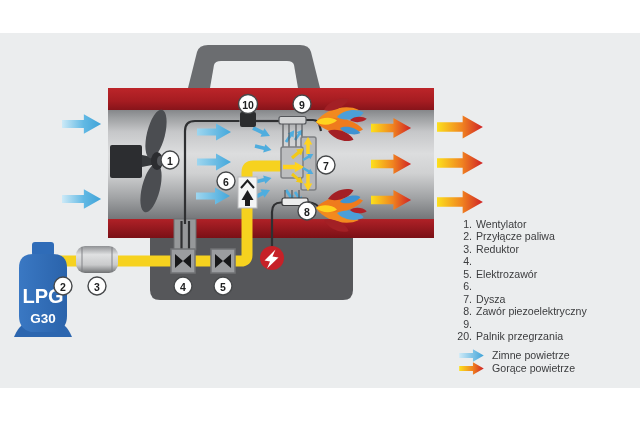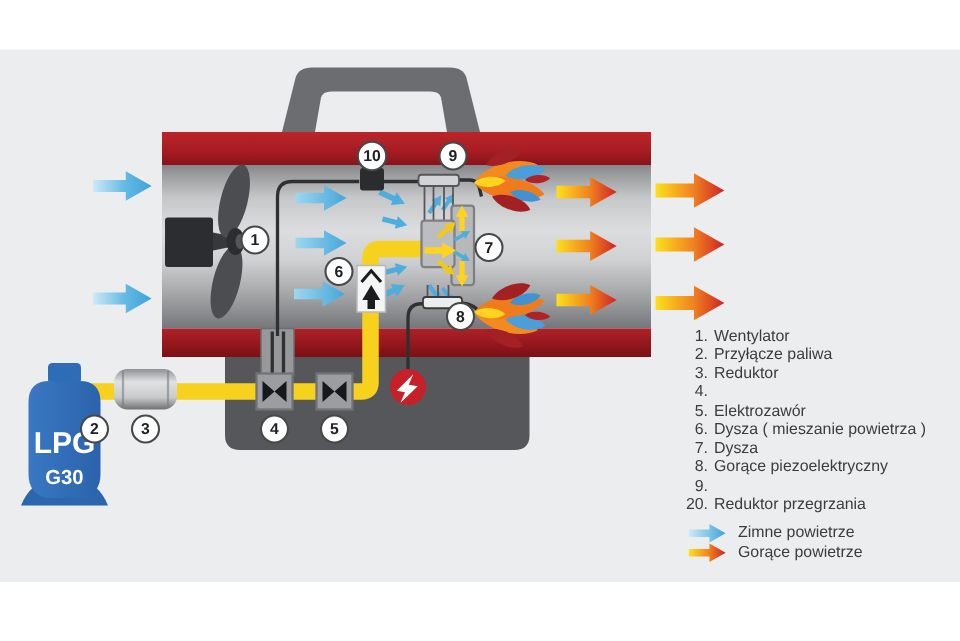--- a/index.html
+++ b/index.html
@@ -276,36 +276,35 @@
       </div>
     <div class="lrow">
       <span class="lnum">4.</span>
       </div>
     <div class="lrow">
       <span class="lnum">5.</span>
       <span class="ltxt">Elektrozawór</span>
       </div>
     <div class="lrow">
       <span class="lnum">6.</span>
-      <span class="ltxt">Dysza ( mieszanie powietrza )</span>
       </div>
     <div class="lrow">
       <span class="lnum">7.</span>
       <span class="ltxt">Dysza</span>
       </div>
     <div class="lrow">
       <span class="lnum">8.</span>
-      <span class="ltxt">Gorące piezoelektryczny</span>
+      <span class="ltxt">Zawór piezoelektryczny</span>
       </div>
     <div class="lrow">
       <span class="lnum">9.</span>
       </div>
     <div class="lrow">
       <span class="lnum">20.</span>
-      <span class="ltxt">Reduktor przegrzania</span>
+      <span class="ltxt">Palnik przegrzania</span>
       </div>
 
     <div class="flowrow first">
       <svg width="27" height="13" viewBox="-1 -9 36 18">
         <defs>
             <linearGradient id="gColdL" x1="0" y1="0" x2="1" y2="0">
           <stop offset="0" stop-color="#cdeaf7"></stop>
               <stop offset="1" stop-color="#3fa3d8"></stop>
         </linearGradient>
           </defs>

